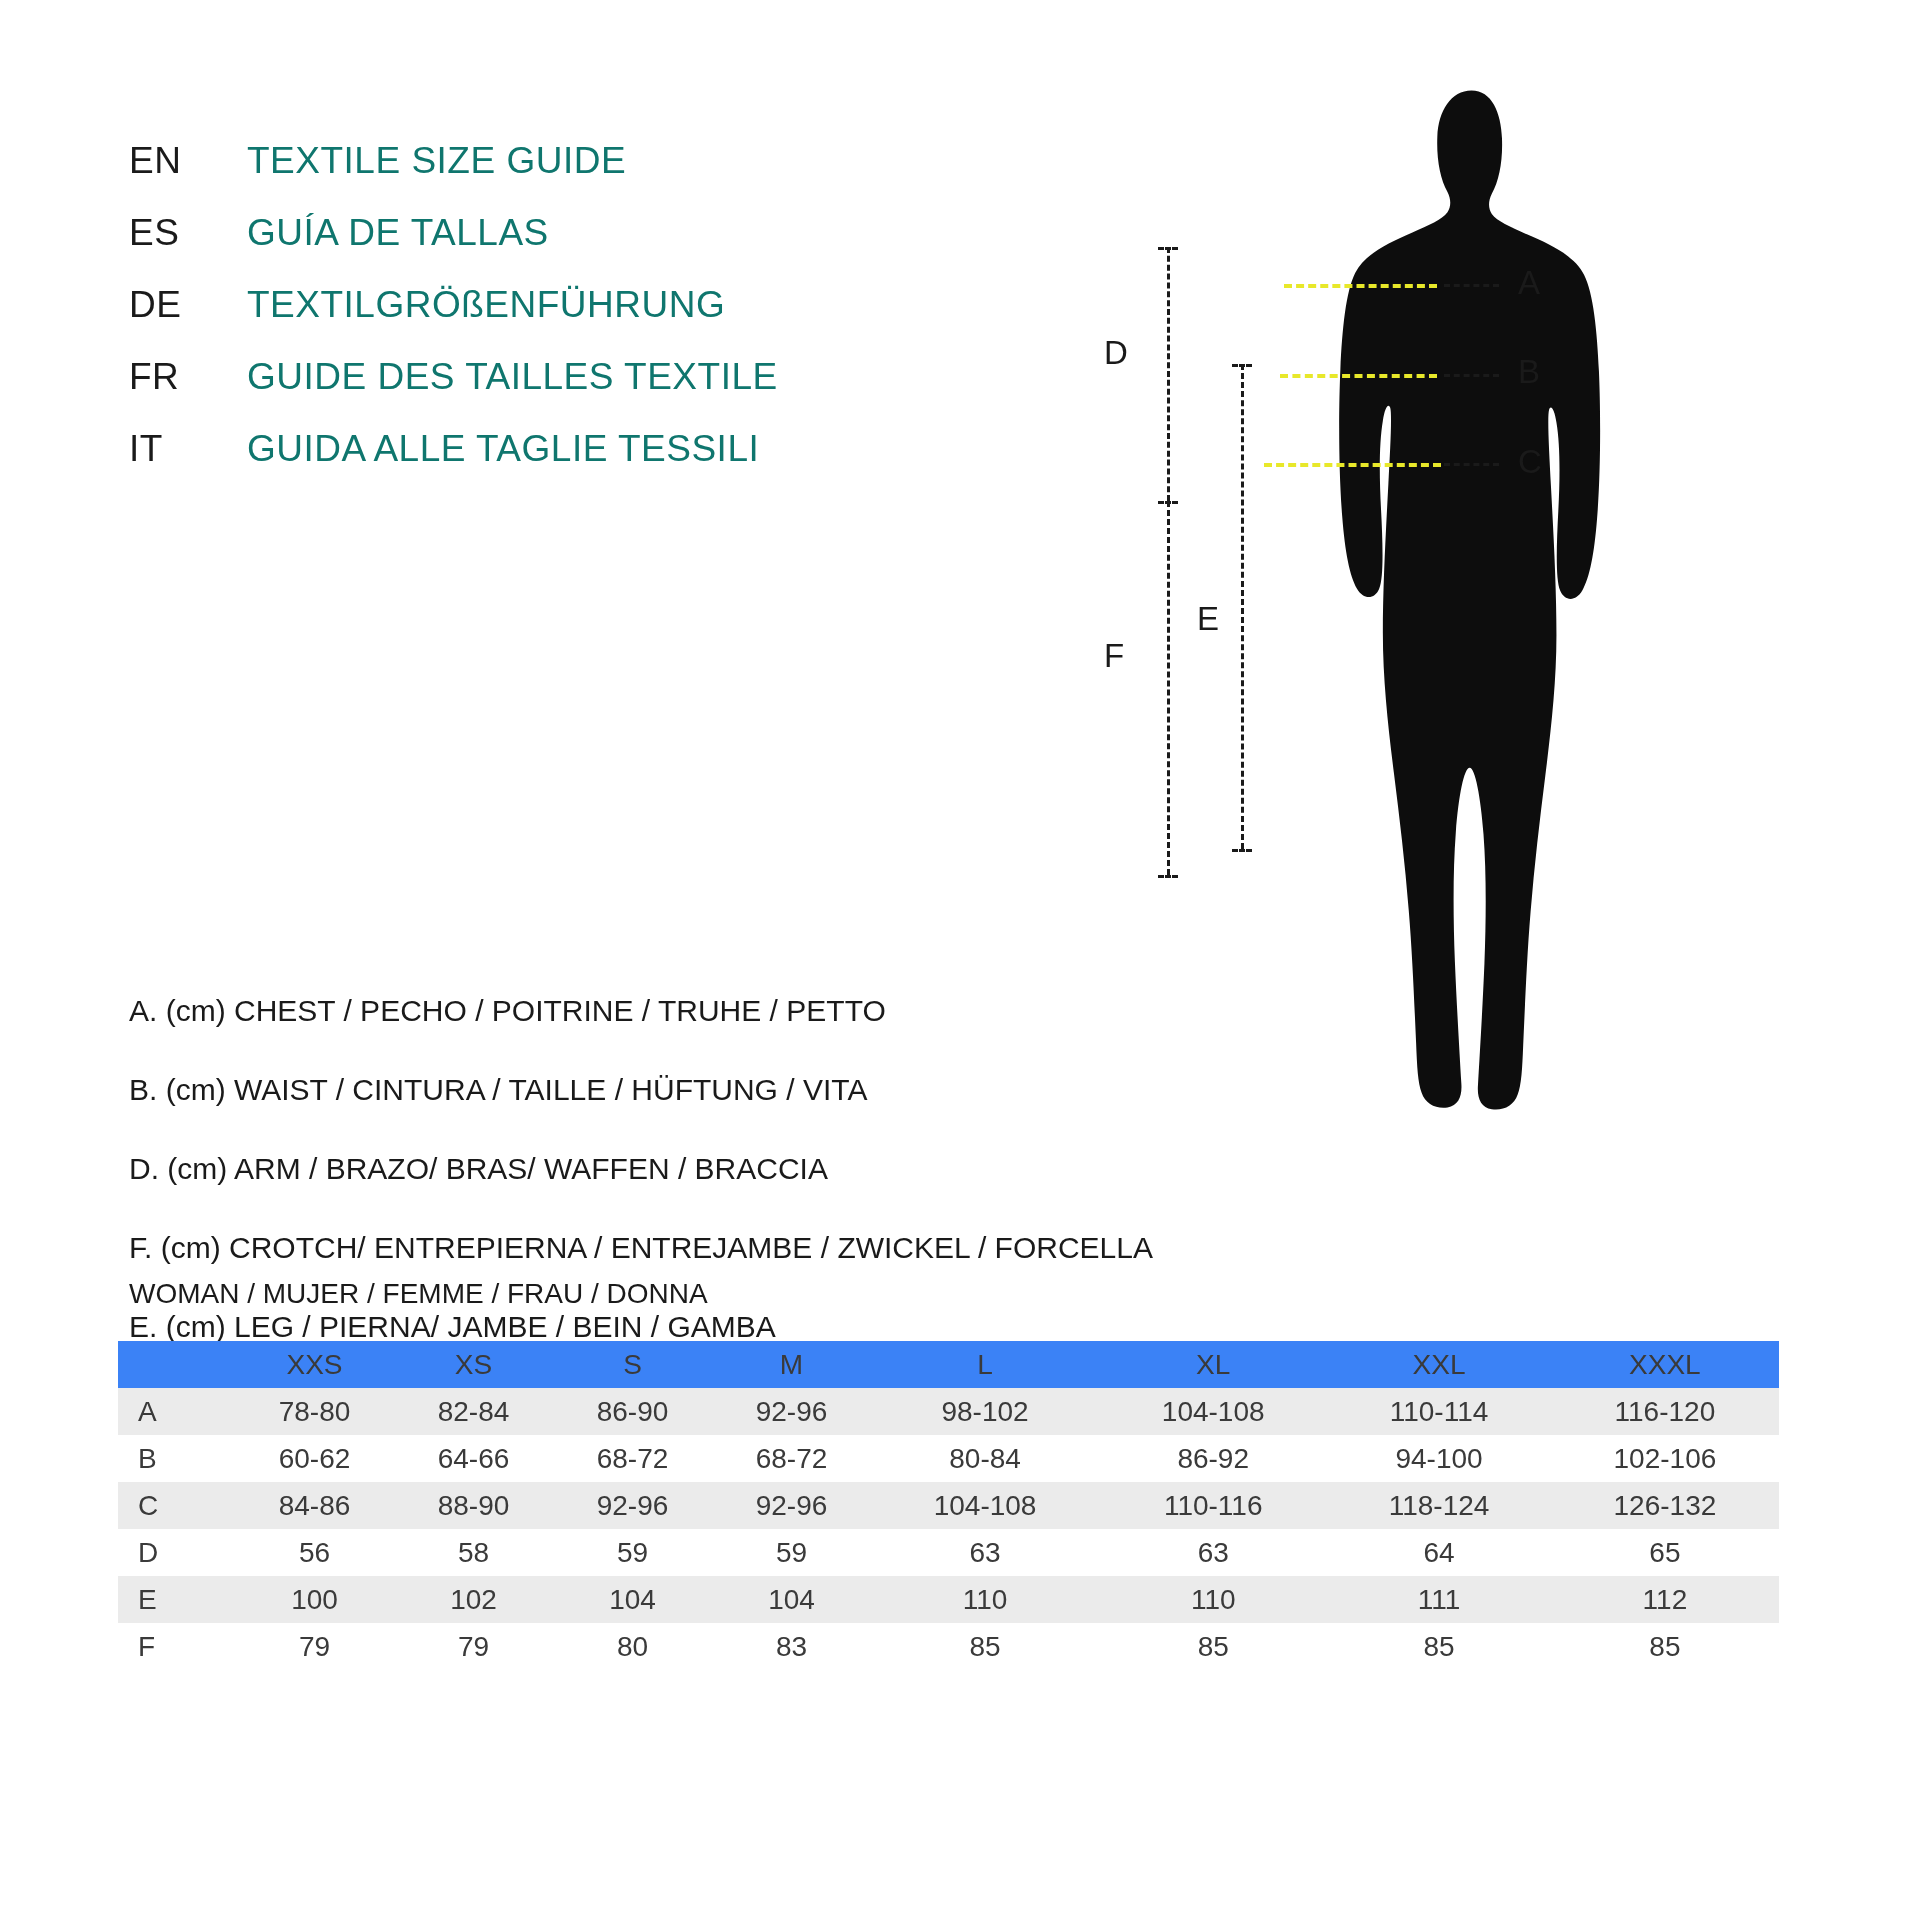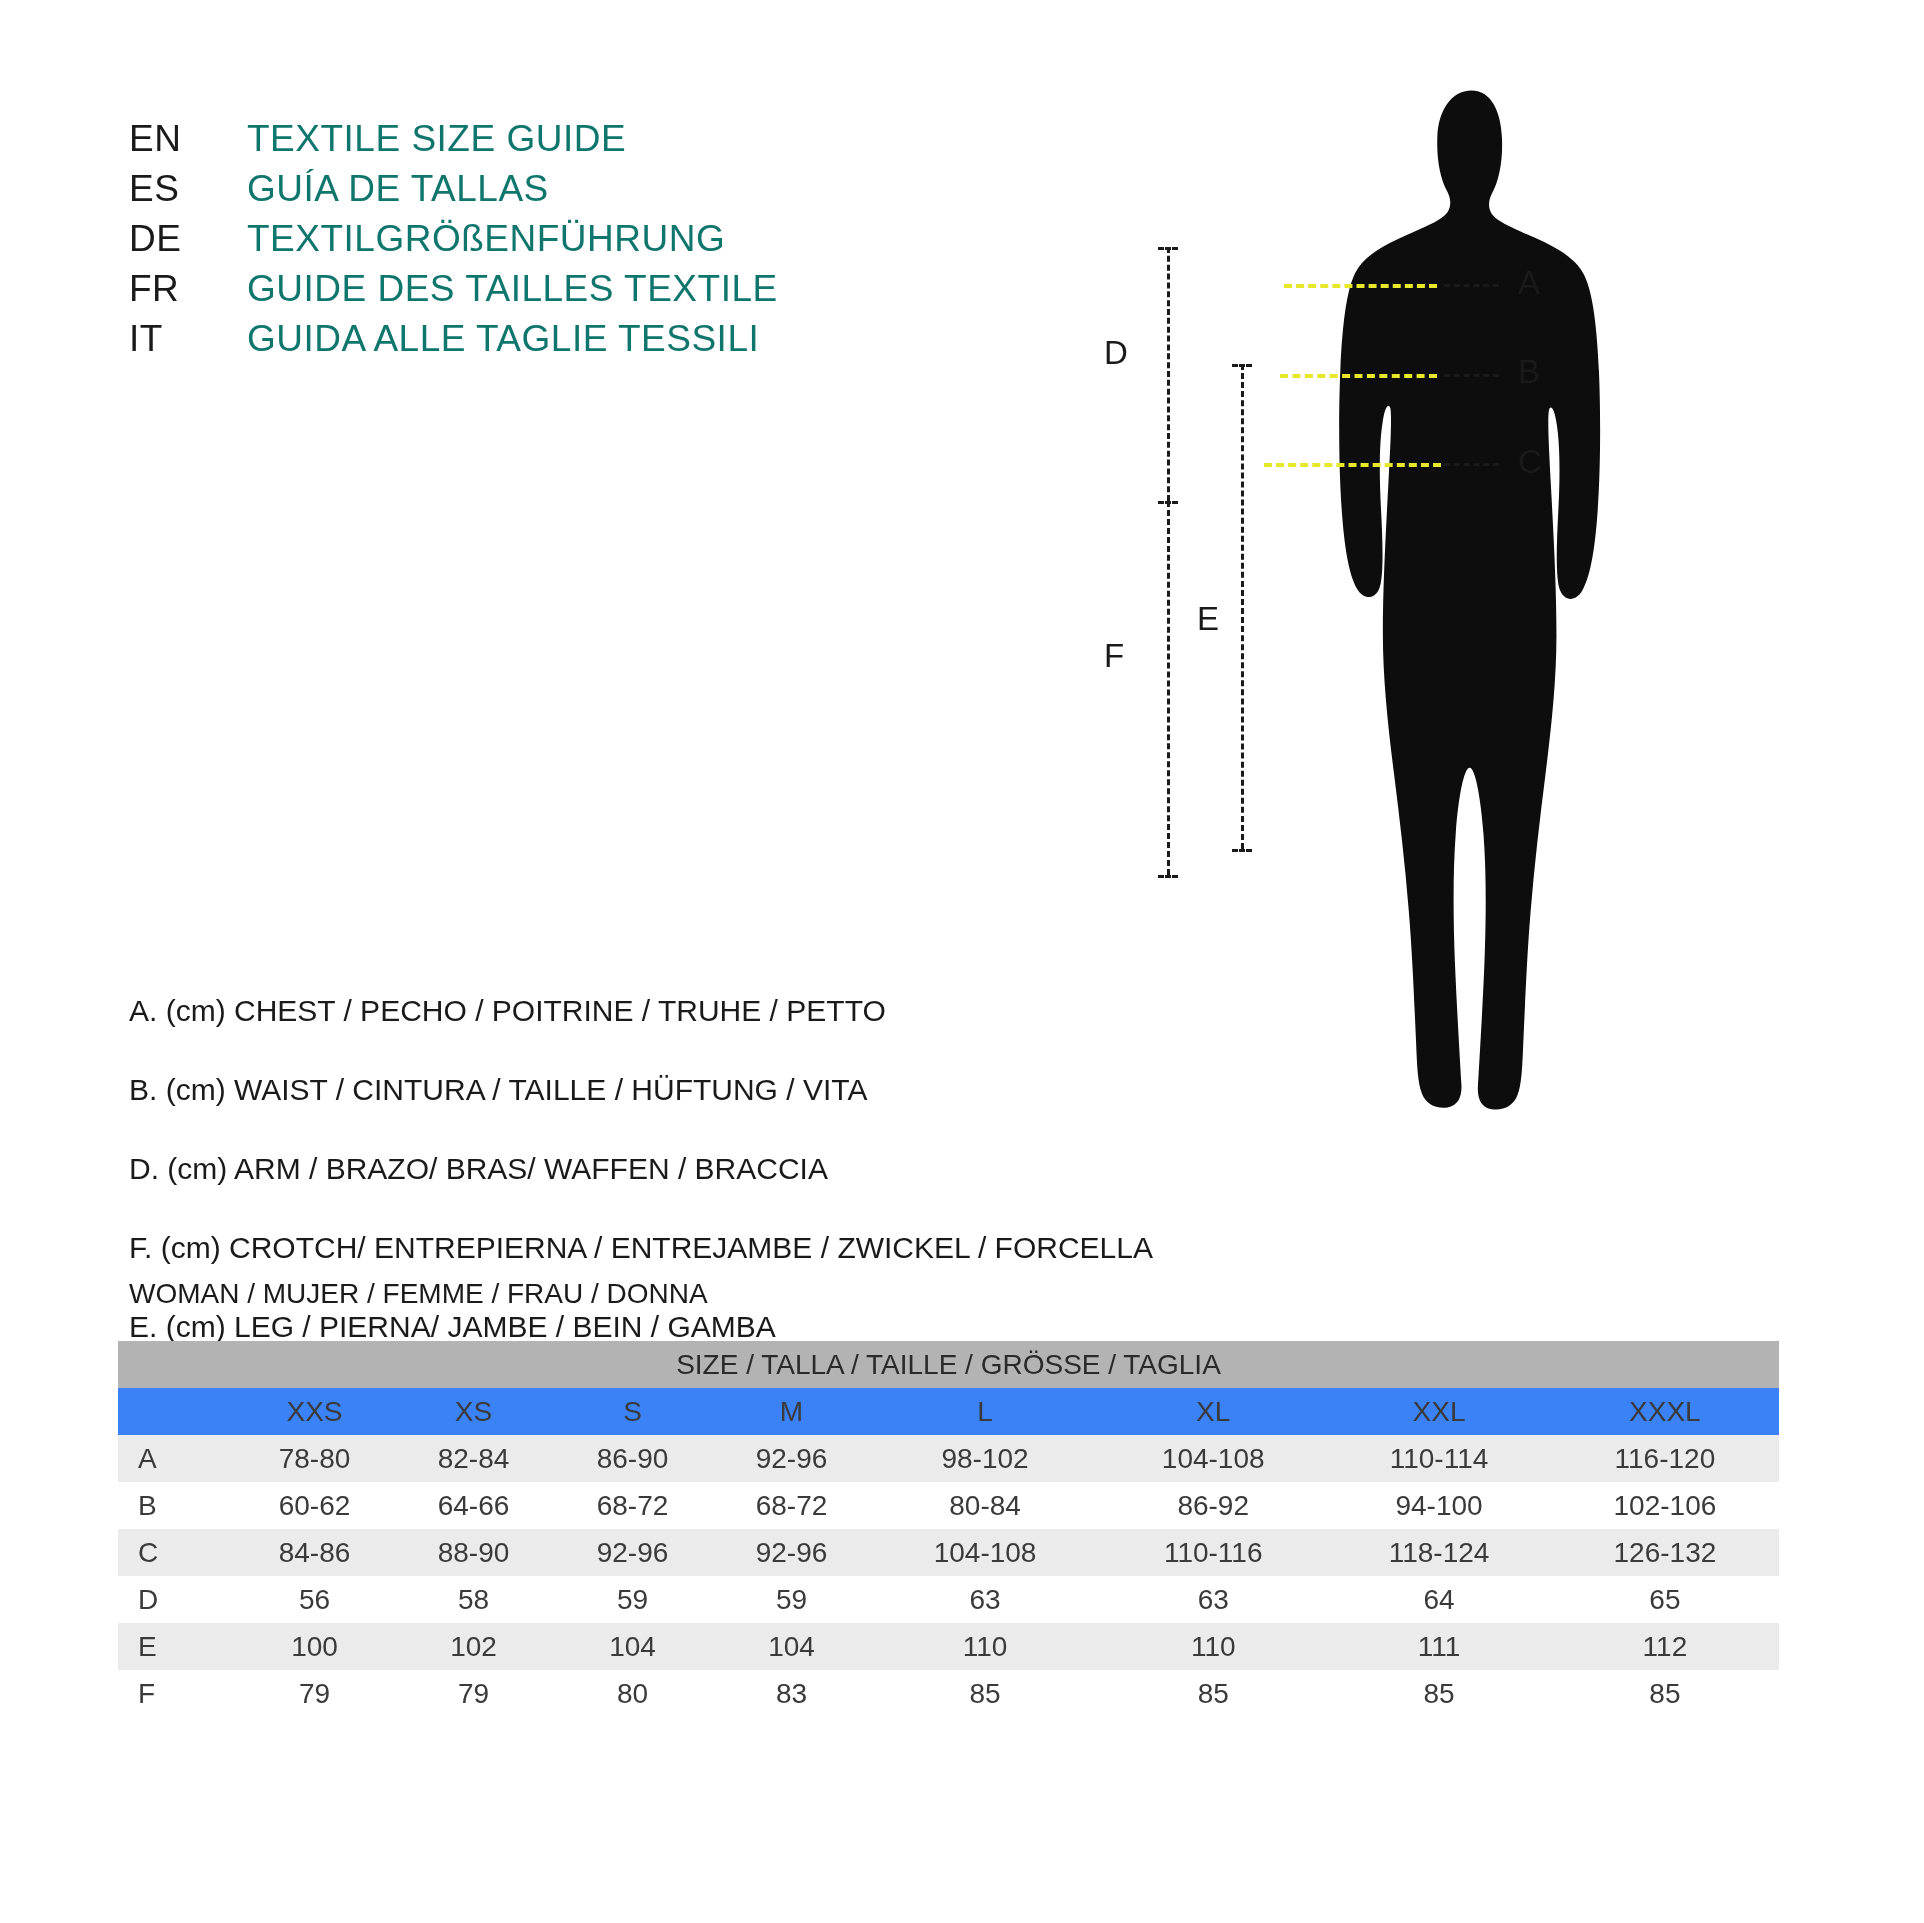--- a/index.html
+++ b/index.html
@@ -19,20 +19,21 @@
   
   #title-block {
     position: absolute;
     left: 129px;
     top: 118px;
   }
   .title-row {
     display: flex;
     align-items: baseline;
     height: 50px;
+    margin-top: 22px;
   }
   .title-lang {
     width: 118px;
     font-size: 37px;
     letter-spacing: 0.5px;
     color: #1a1a1a;
   }
   .title-text {
     font-size: 37px;
     letter-spacing: 0.5px;
@@ -252,23 +253,20 @@
   <div class="legend-row">B. (cm) WAIST / CINTURA / TAILLE / HÜFTUNG / VITA</div>
   <div class="legend-row">D. (cm) ARM / BRAZO/ BRAS/ WAFFEN / BRACCIA</div>
   <div class="legend-row">F. (cm) CROTCH/ ENTREPIERNA / ENTREJAMBE / ZWICKEL / FORCELLA</div>
   <div class="legend-row">E. (cm) LEG / PIERNA/ JAMBE / BEIN / GAMBA</div>
 </div>
 
 <div id="gender-label">WOMAN / MUJER / FEMME / FRAU / DONNA</div>
 
 <table id="size-table">
   <tbody>
-    <tr class="head-band">
-      <td colspan="9">SIZE / TALLA / TAILLE / GRÖSSE / TAGLIA</td>
-    </tr>
     <tr class="sizes">
       <td class="rowhead"></td>
       <td>XXS</td>
       <td>XS</td>
       <td>S</td>
       <td>M</td>
       <td>L</td>
       <td>XL</td>
       <td>XXL</td>
       <td>XXXL</td>

